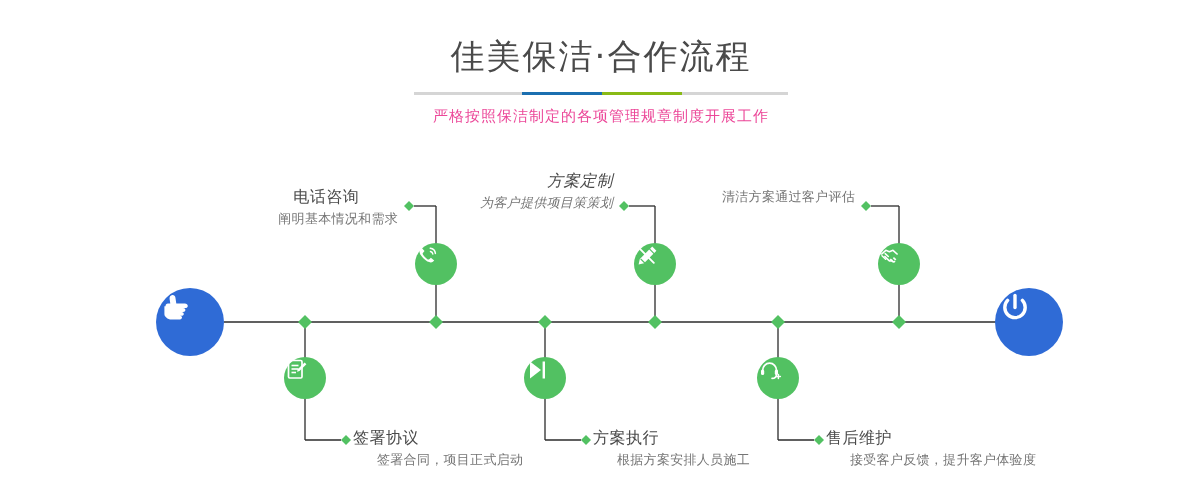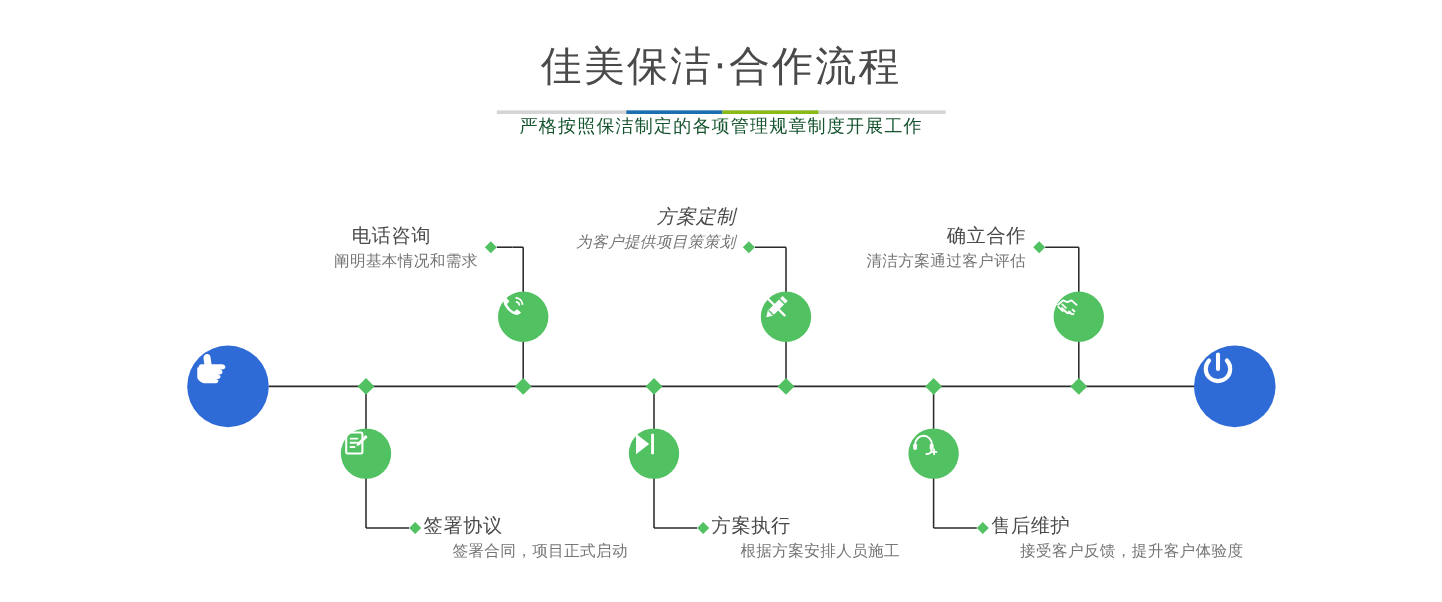--- a/index.html
+++ b/index.html
@@ -49,24 +49,24 @@
   }
   .divider .seg-green {
     position: absolute;
     left: 188px;
     top: 0;
     width: 80px;
     height: 3px;
     background: #89ba16;
   }
   .subtitle {
-    margin-top: 0;
+    margin-top: 11px;
     font-size: 15px;
     line-height: 20px;
-    color: #14532d;
+    color: #ec4899;
     letter-spacing: 1px;
   }
 
   
   .flow {
     position: absolute;
     left: 0;
     top: 0;
     width: 1202px;
     height: 502px;
@@ -266,21 +266,20 @@
       <div class="lbl-title">电话咨询</div>
       <div class="lbl-desc">阐明基本情况和需求</div>
     </div>
 
     <div class="label top" style="right:589px; top:170px;font-style:italic;">
       <div class="lbl-title">方案定制</div>
       <div class="lbl-desc">为客户提供项目策策划</div>
     </div>
 
     <div class="label top" style="right:347px; top:186px;">
-      <div class="lbl-title">确立合作</div>
       <div class="lbl-desc">清洁方案通过客户评估</div>
     </div>
 
     <div class="label bottom" style="left:593px; top:427px;">
       <div class="lbl-title">方案执行</div>
       <div class="lbl-desc">根据方案安排人员施工</div>
     </div>
 
     <div class="label bottom" style="left:353px; top:427px;">
       <div class="lbl-title">签署协议</div>

